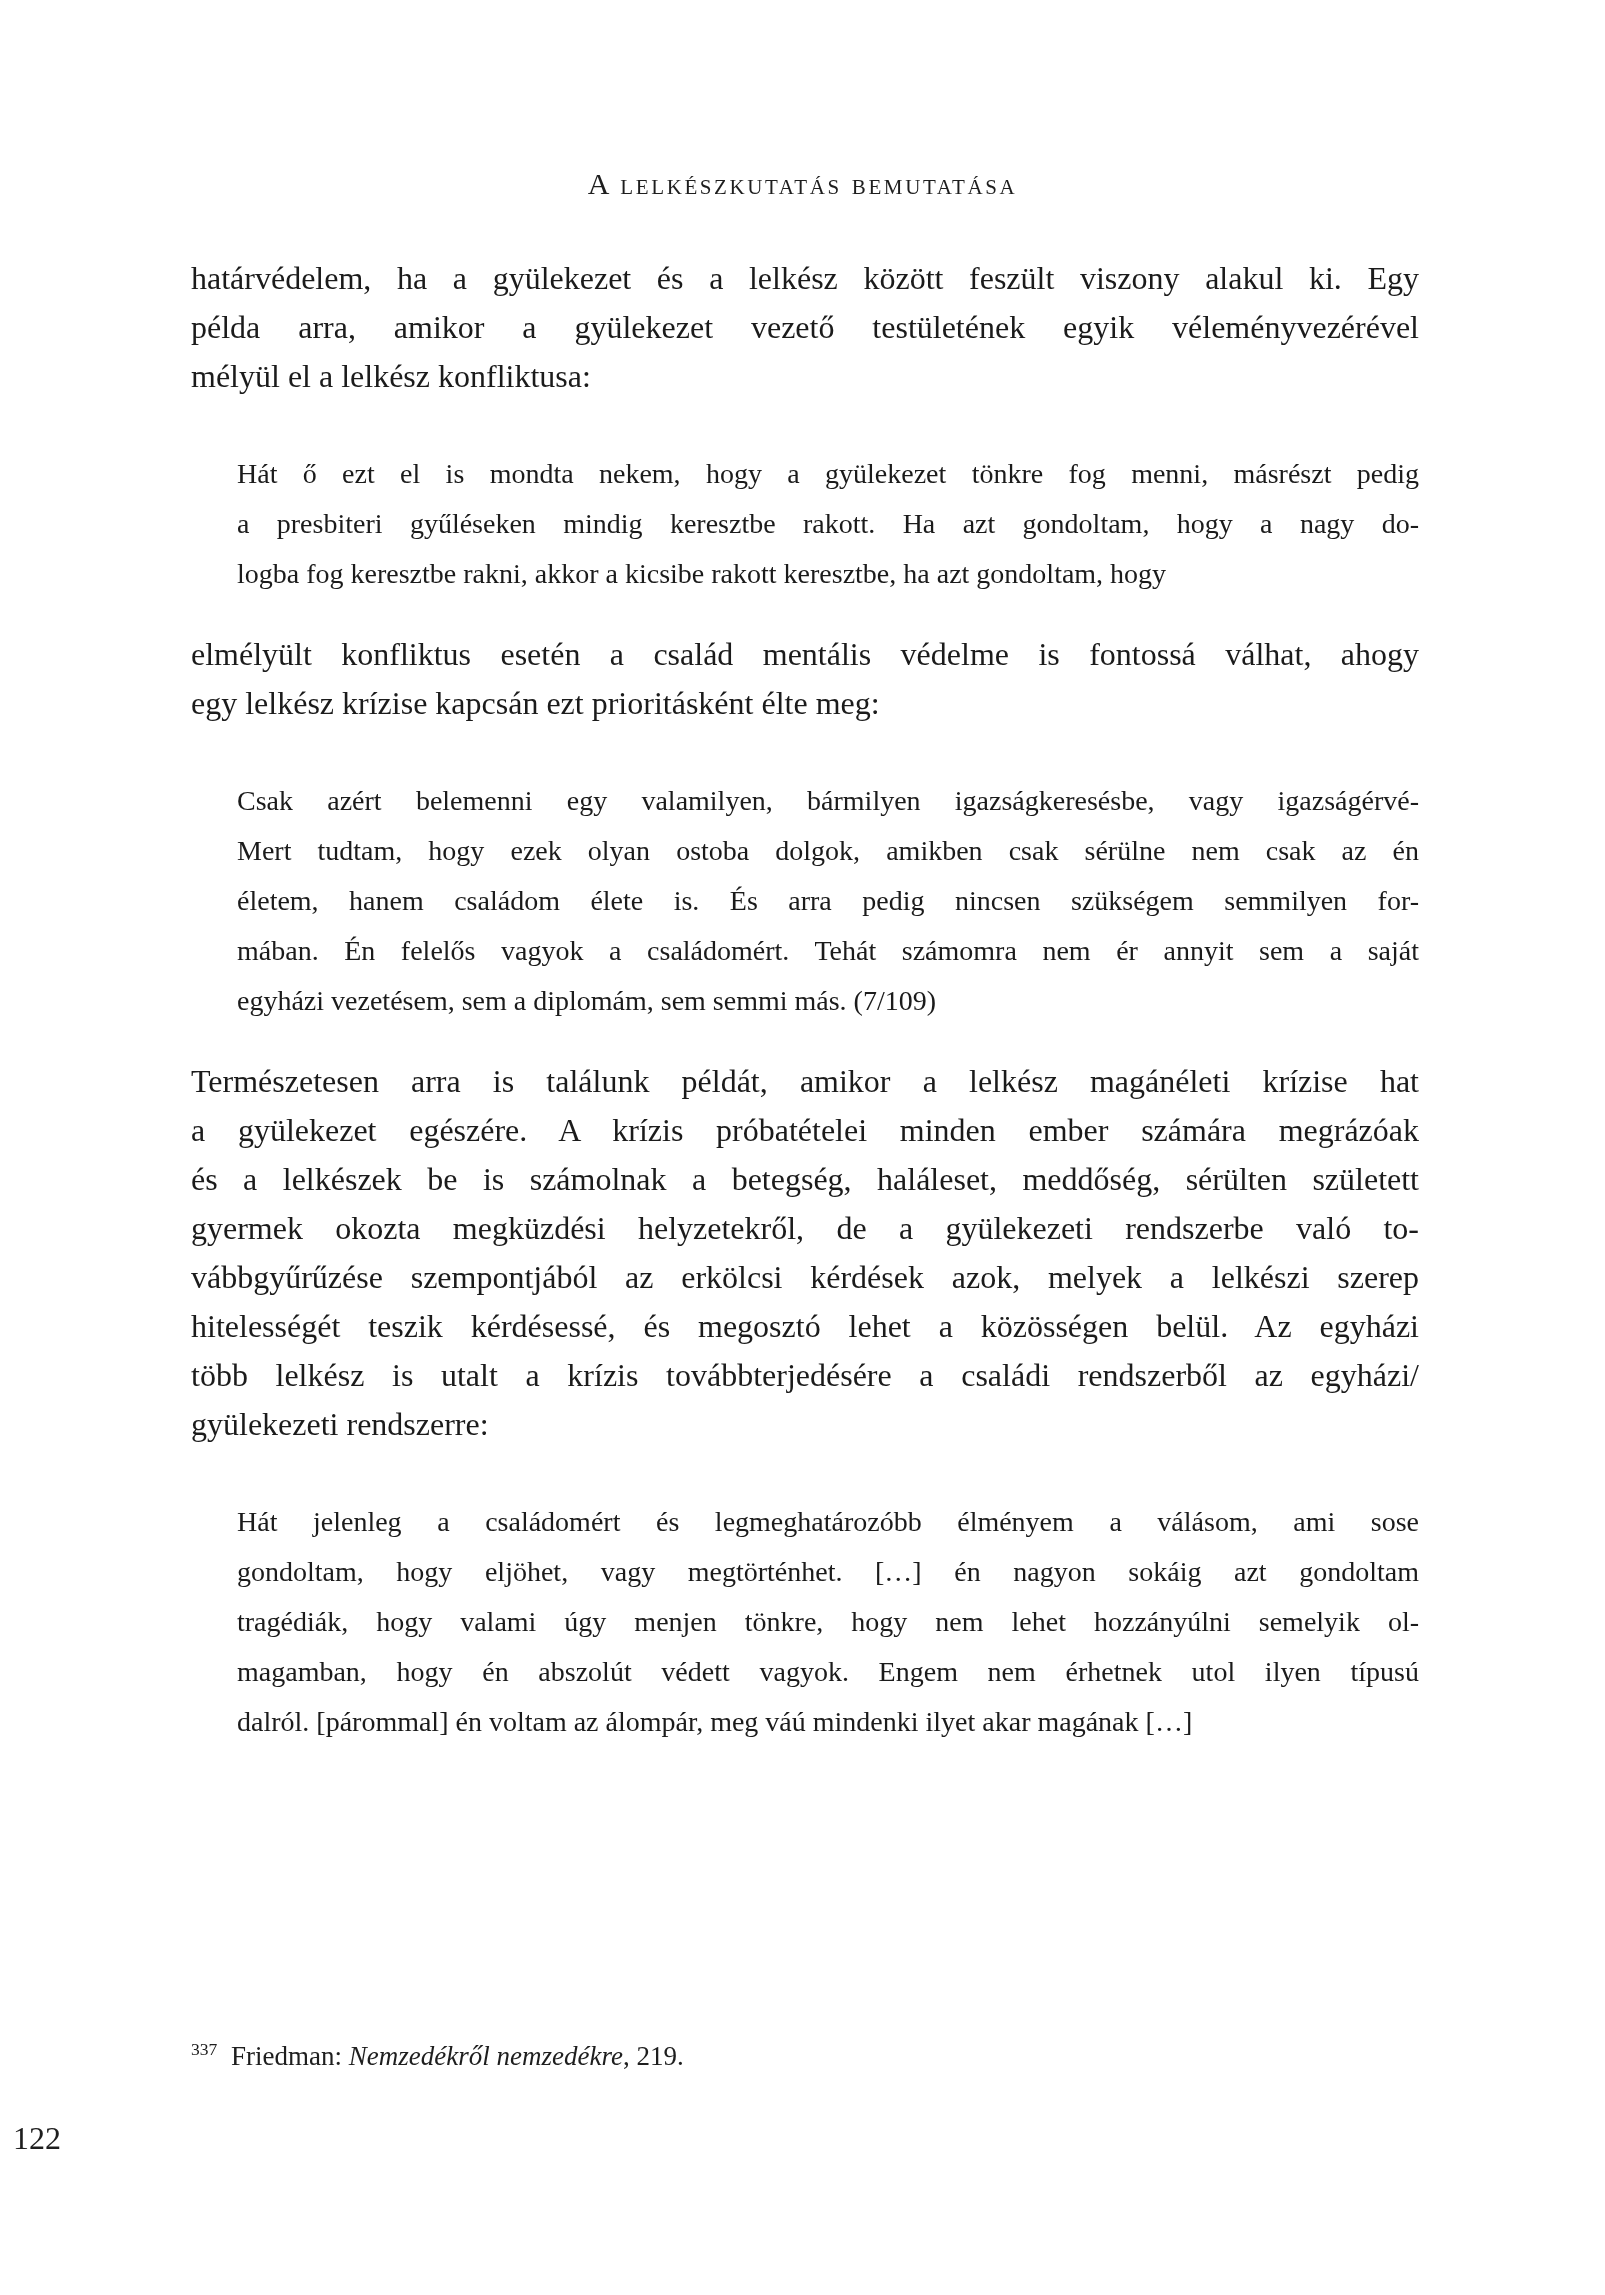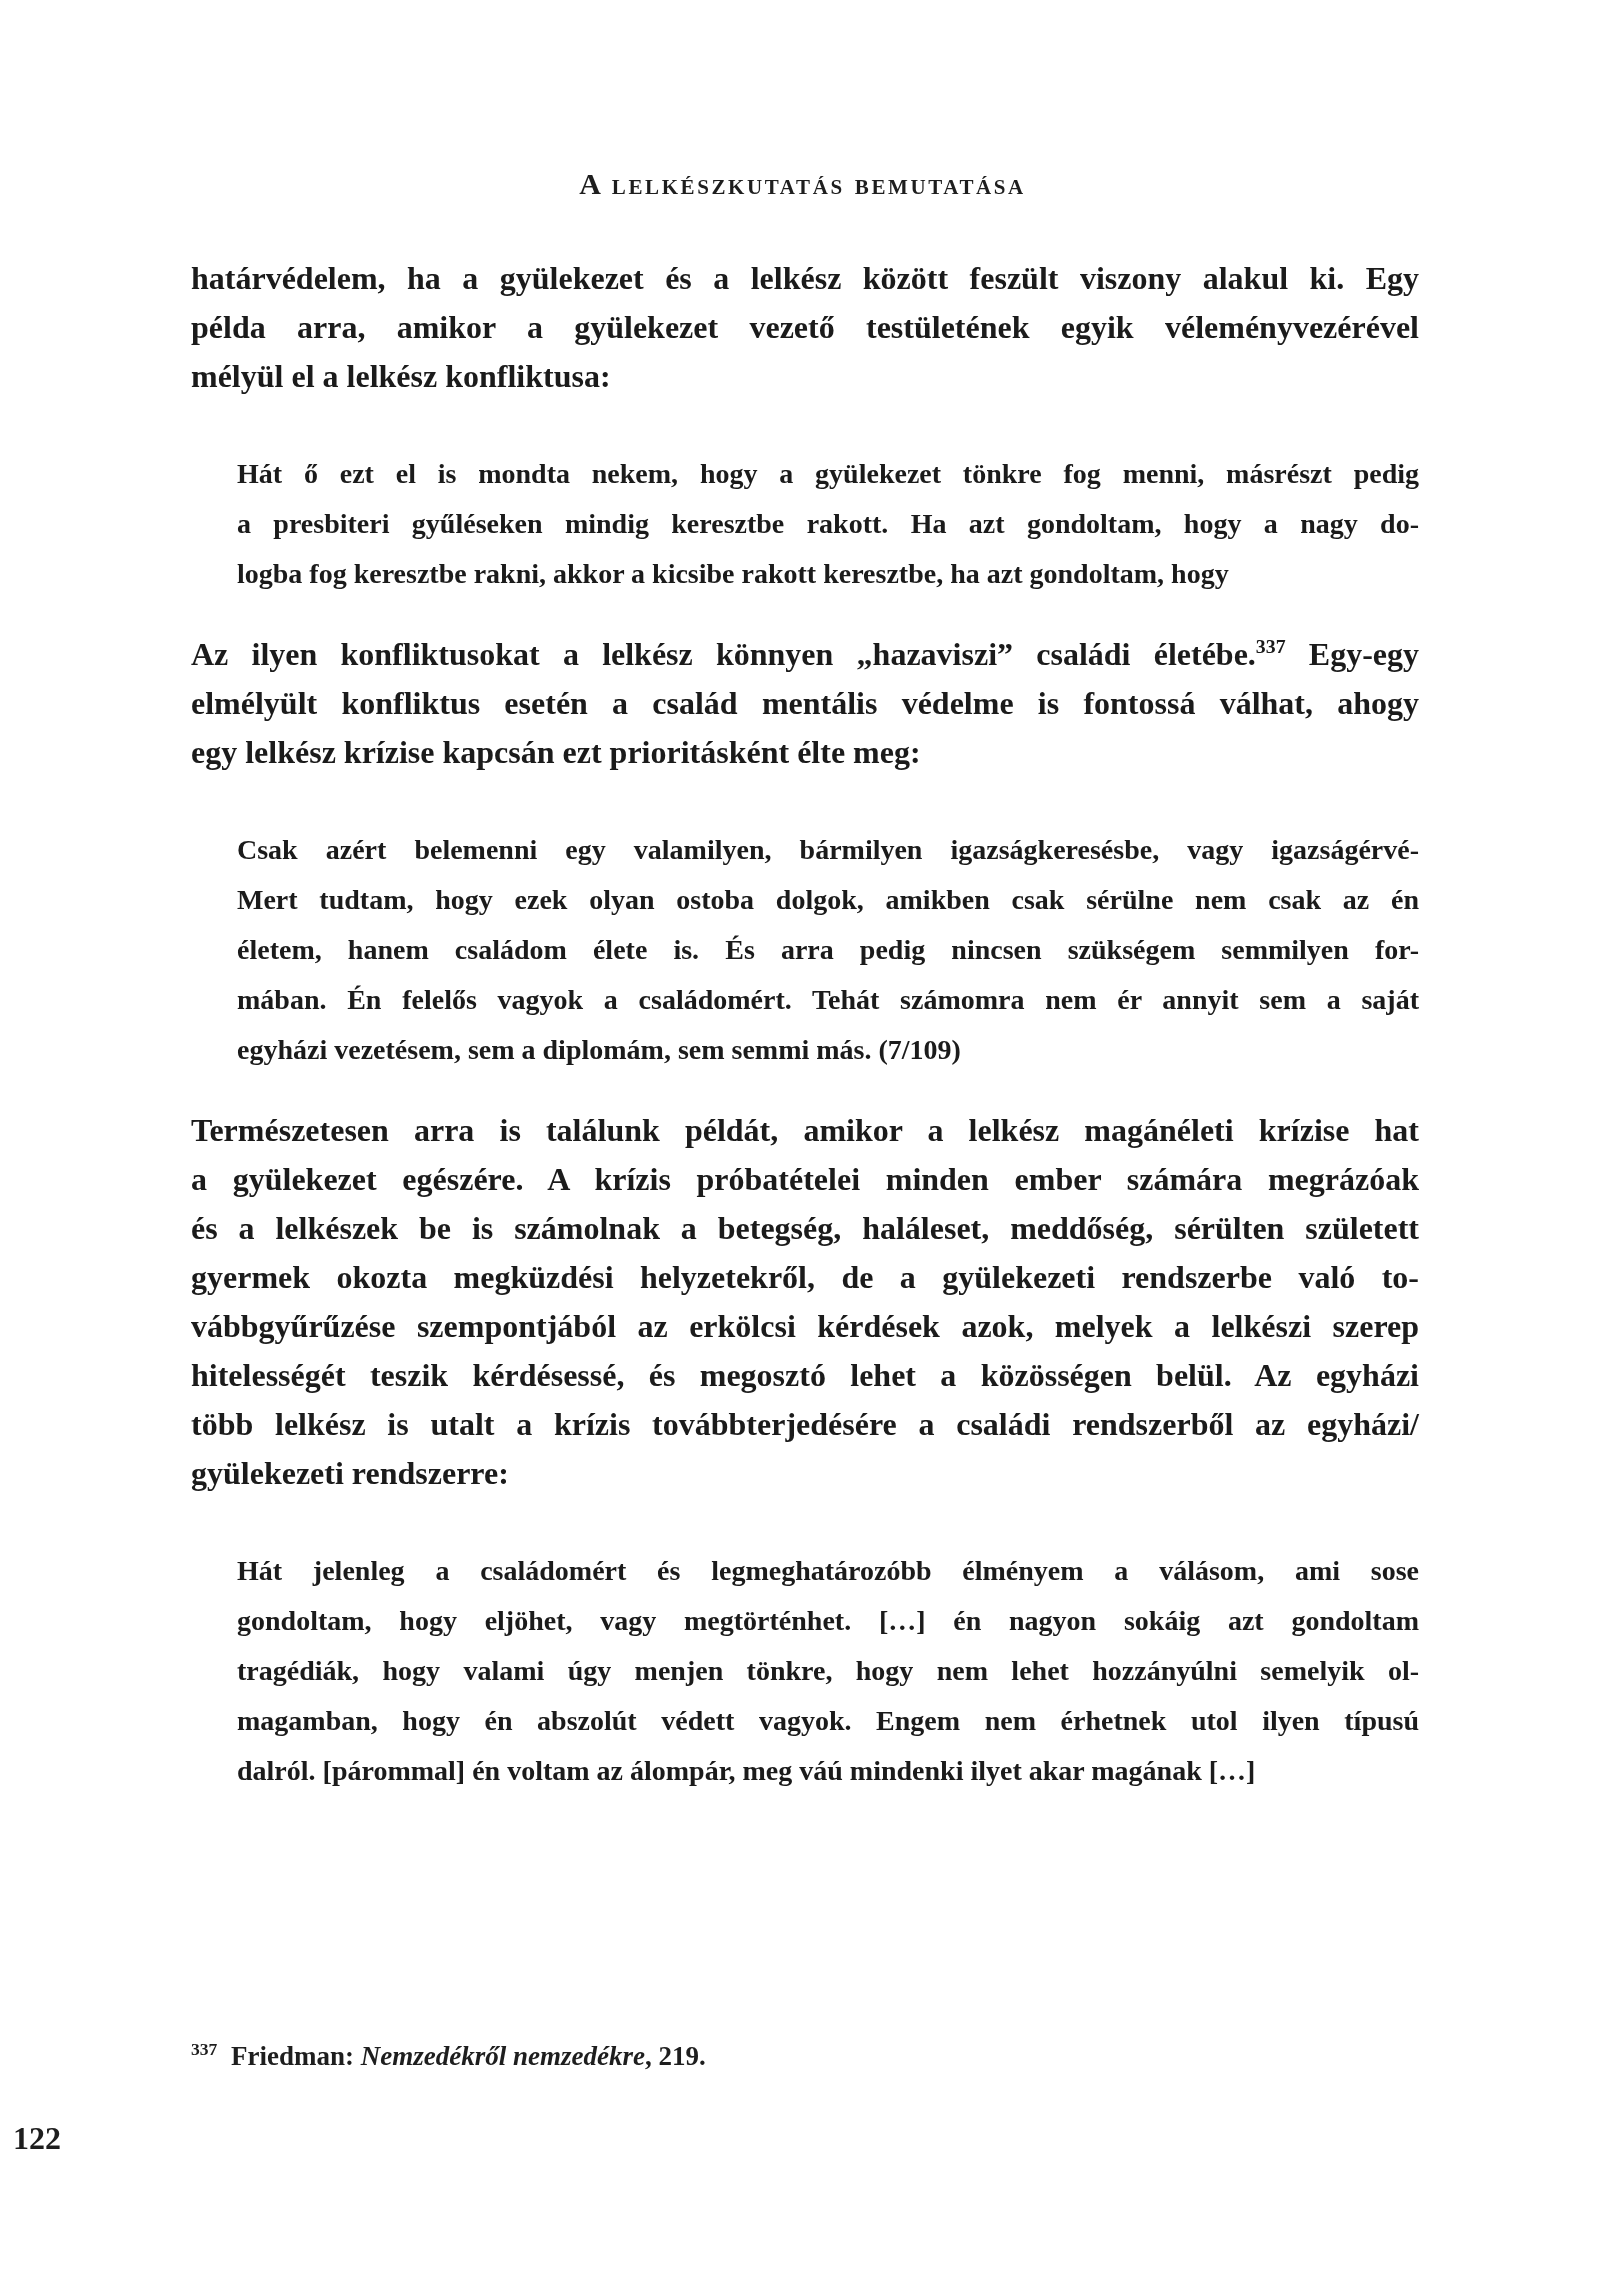--- a/index.html
+++ b/index.html
@@ -4,21 +4,20 @@
 <style>
   html,body { margin:0; padding:0; background:#e8e8e8; }
   .page {
     position:relative;
     width:1605px; height:2295px;
     margin:0 auto;
     background:#ffffff;
     color:#1b1b1b;
     font-family:"Liberation Serif","DejaVu Serif",serif;
     overflow:hidden;
-    font-weight:bold;
   }
   .running-header {
     position:absolute; top:167px; left:0; right:0;
     text-align:center;
     font-variant:small-caps;
     font-size:30px;
     letter-spacing:2.6px;
     color:#1e1e1e;
   }
   .content {
@@ -82,21 +81,20 @@
         <div class="line"><span>határvédelem, ha a gyülekezet és a lelkész között feszült viszony alakul ki. Egy</span></div>
         <div class="line"><span>példa arra, amikor a gyülekezet vezető testületének egyik véleményvezérével</span></div>
         <div class="line"><span>mélyül el a lelkész konfliktusa:</span></div>
       </div>
       <div class="block quote">
         <div class="line"><span>Hát ő ezt el is mondta nekem, hogy a gyülekezet tönkre fog menni, másrészt pedig</span></div>
         <div class="line"><span>a presbiteri gyűléseken mindig keresztbe rakott. Ha azt gondoltam, hogy a nagy do-</span></div>
         <div class="line"><span>logba fog keresztbe rakni, akkor a kicsibe rakott keresztbe, ha azt gondoltam, hogy</span></div>
       </div>
       <div class="block body">
-        <div class="line"><span>Az ilyen konfliktusokat a lelkész könnyen „hazaviszi” családi életébe.</span><sup class="fn-ref">337</sup><span> Egy-egy</span></div>
         <div class="line"><span>elmélyült konfliktus esetén a család mentális védelme is fontossá válhat, ahogy</span></div>
         <div class="line"><span>egy lelkész krízise kapcsán ezt prioritásként élte meg:</span></div>
       </div>
       <div class="block quote">
         <div class="line"><span>Csak azért belemenni egy valamilyen, bármilyen igazságkeresésbe, vagy igazságérvé-</span></div>
         <div class="line"><span>Mert tudtam, hogy ezek olyan ostoba dolgok, amikben csak sérülne nem csak az én</span></div>
         <div class="line"><span>életem, hanem családom élete is. És arra pedig nincsen szükségem semmilyen for-</span></div>
         <div class="line"><span>mában. Én felelős vagyok a családomért. Tehát számomra nem ér annyit sem a saját</span></div>
         <div class="line"><span>egyházi vezetésem, sem a diplomám, sem semmi más. (7/109)</span></div>
       </div>

